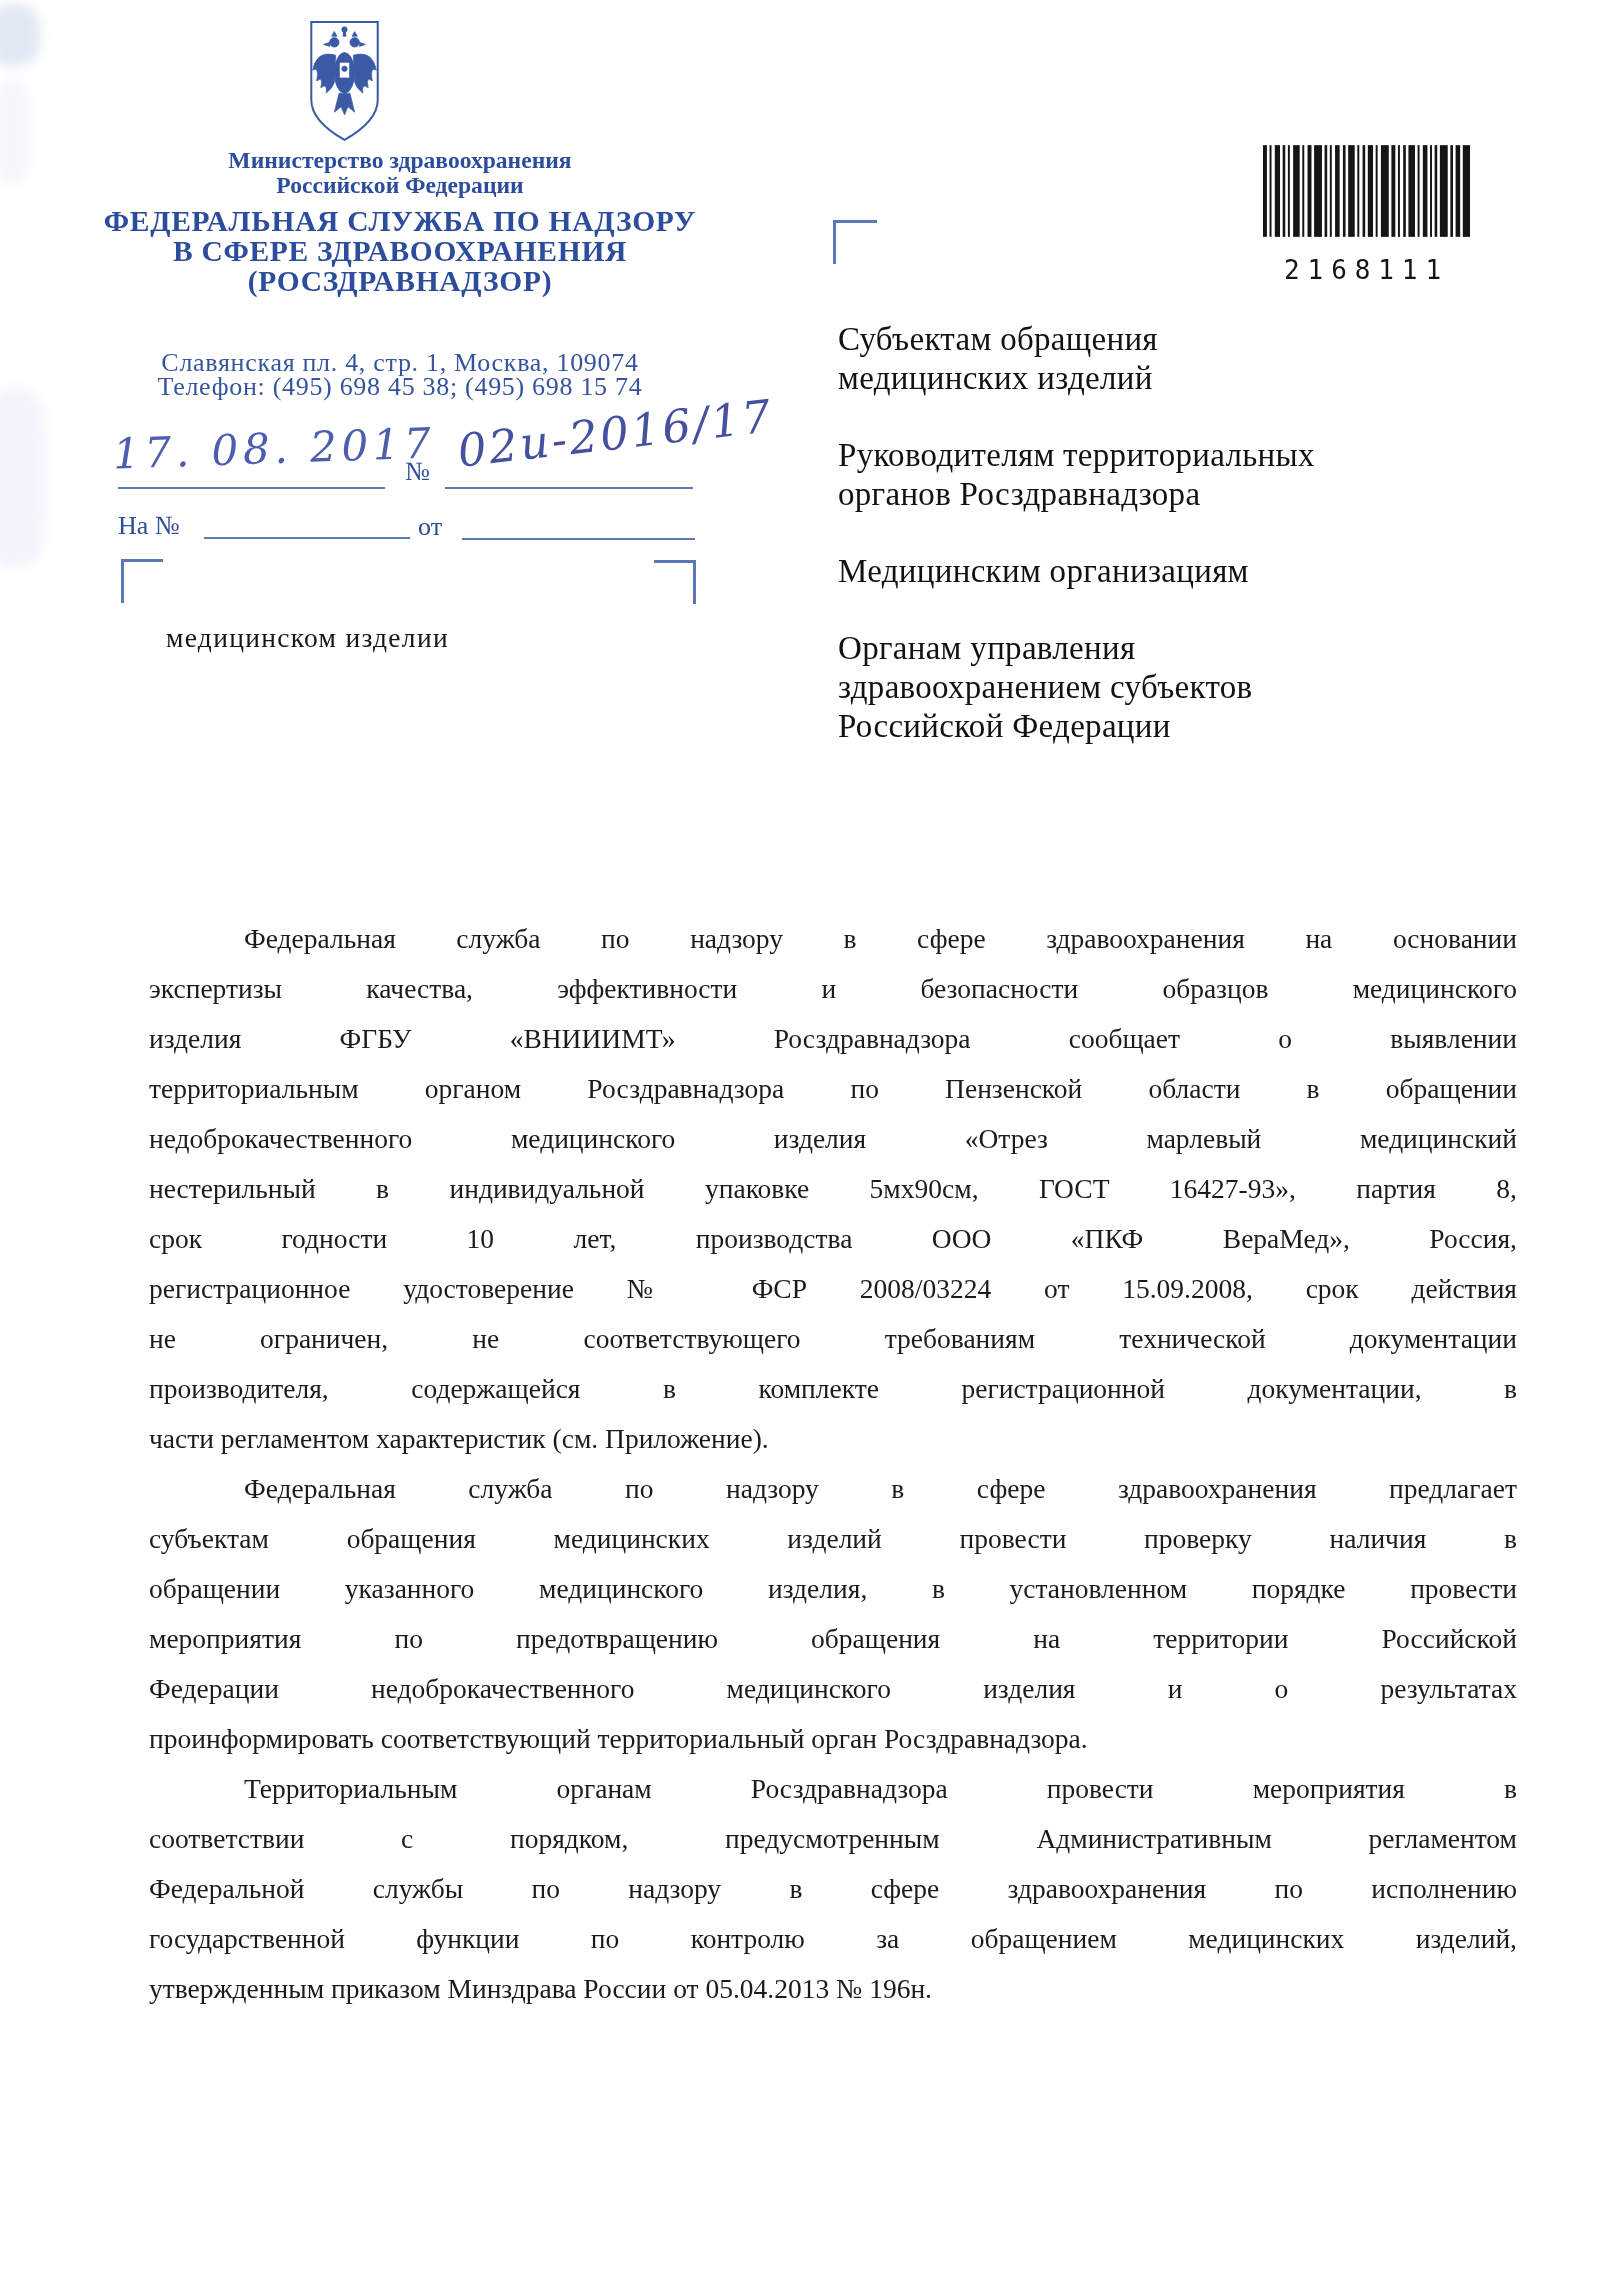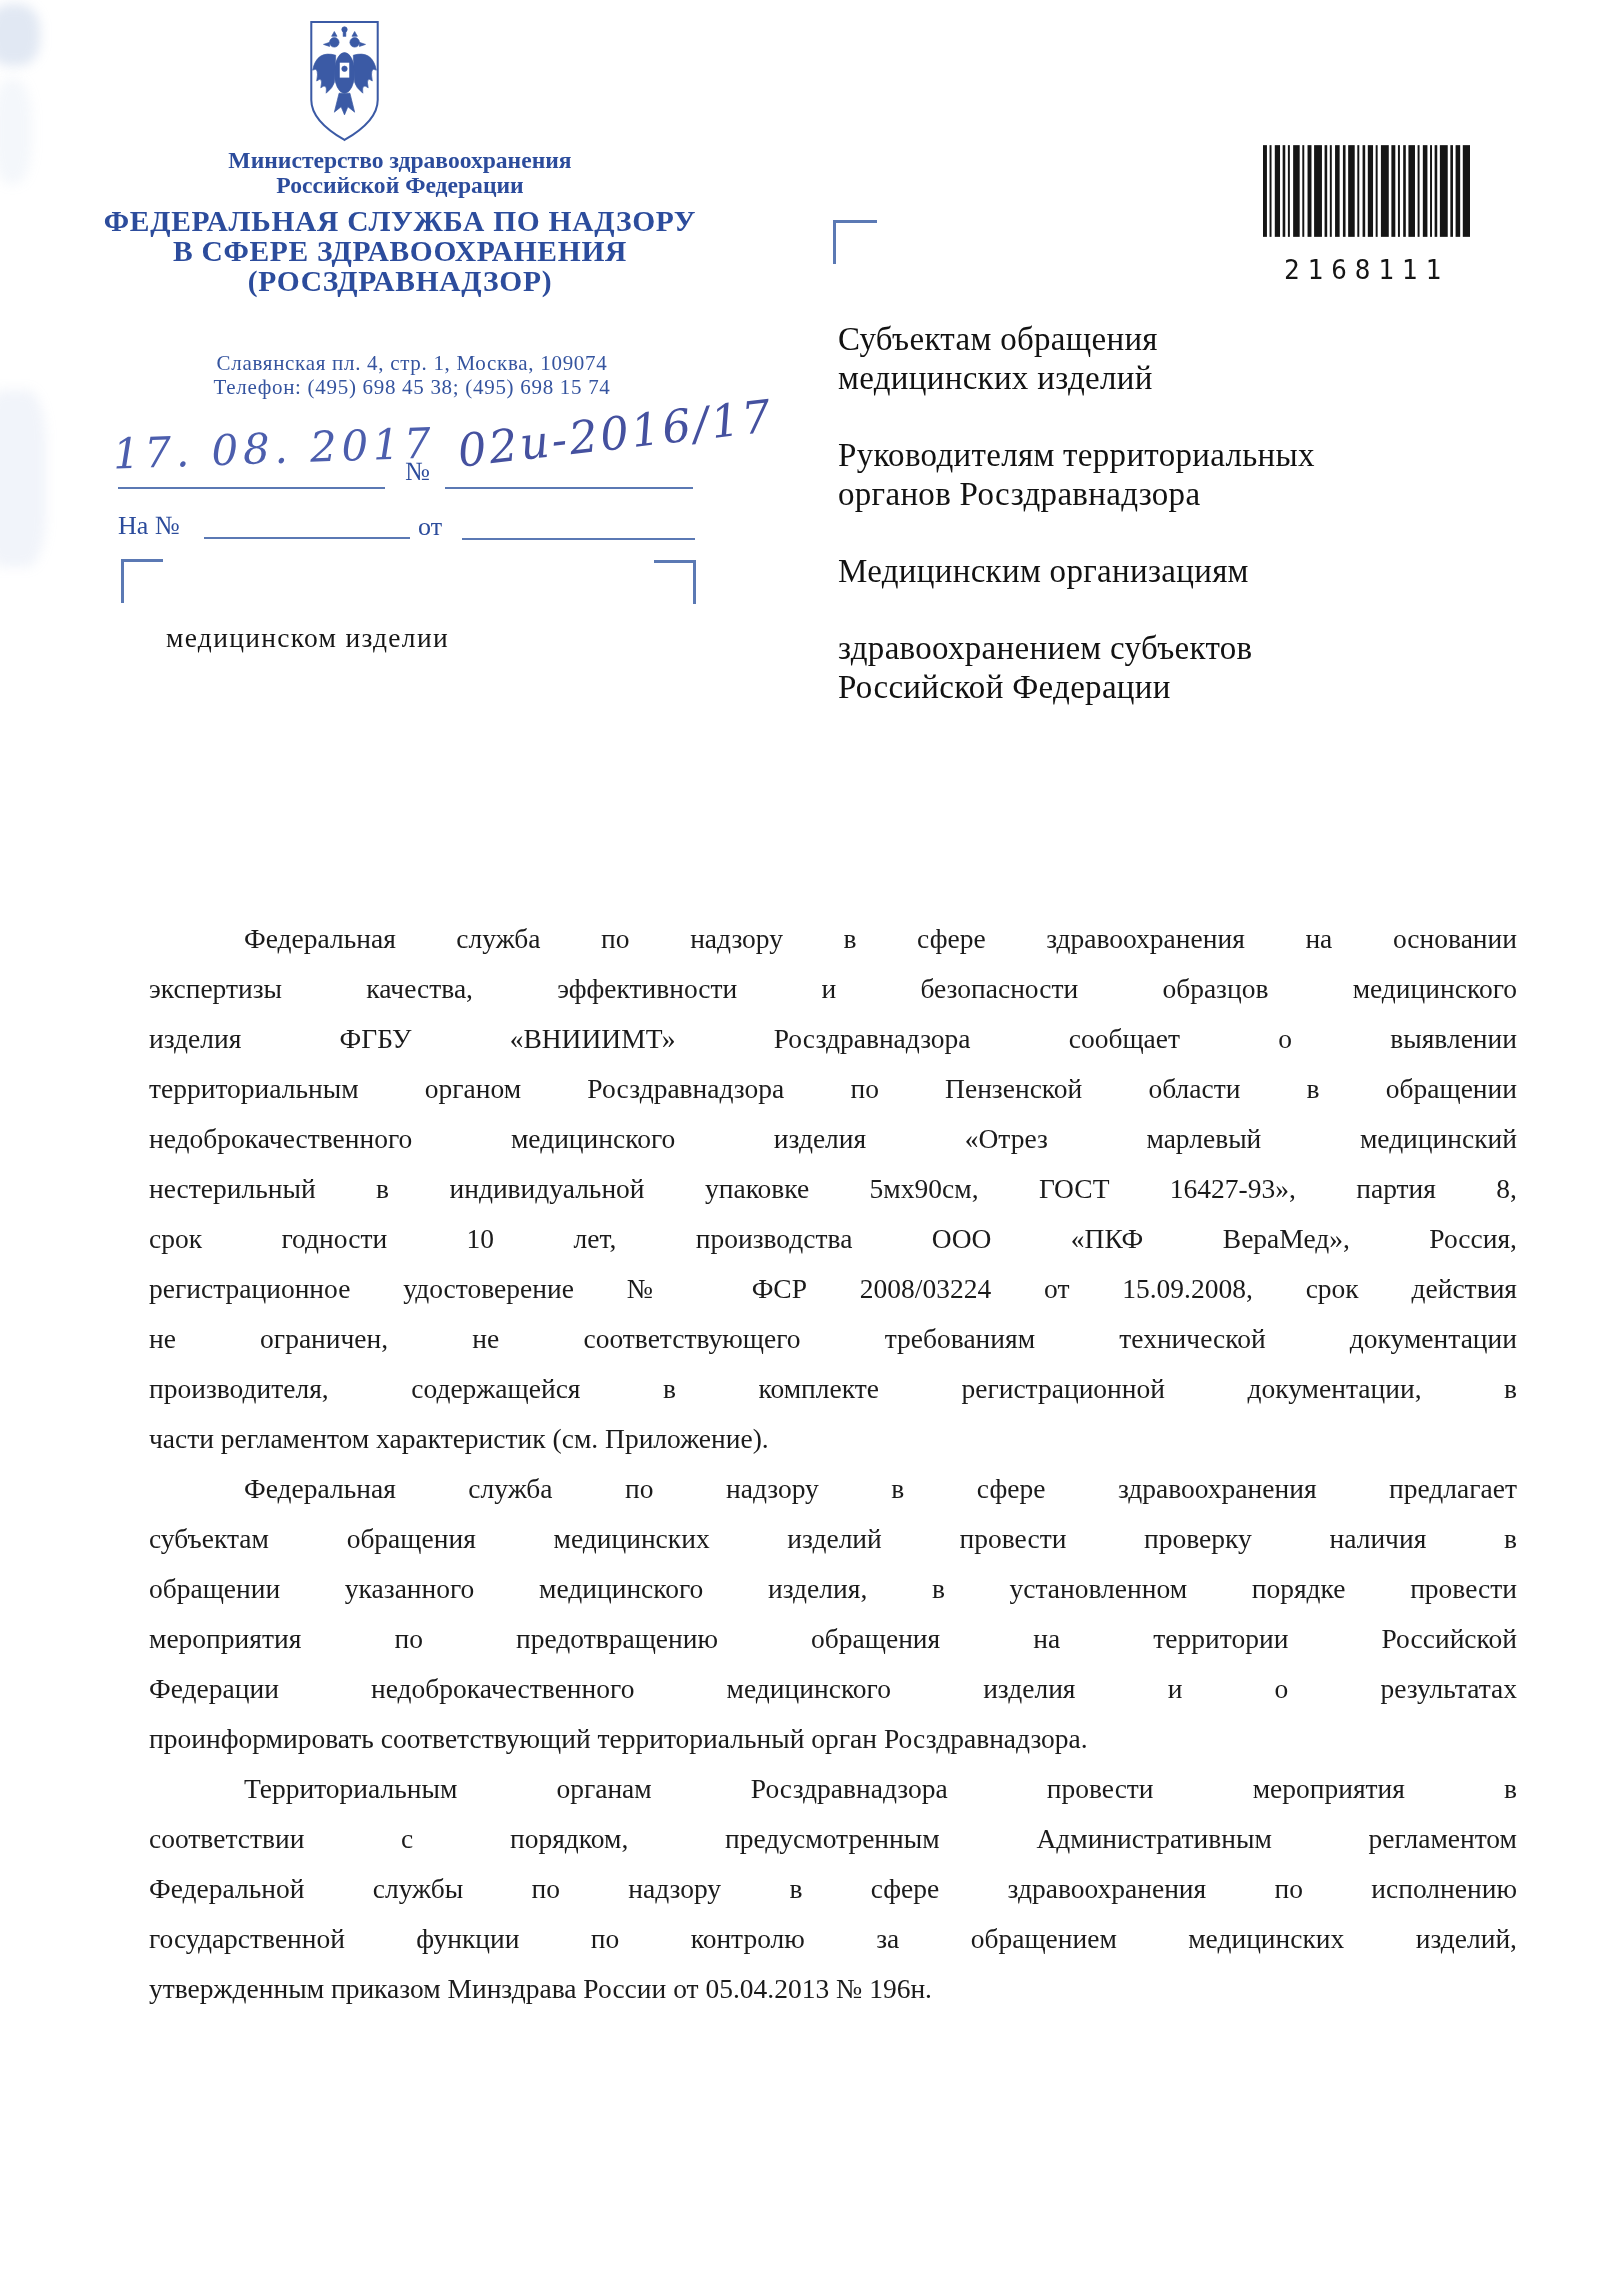--- a/index.html
+++ b/index.html
@@ -15,21 +15,21 @@
   .smudge{position:absolute;pointer-events:none;filter:blur(5.9px);}
   .smudge.tl{left:-11.8px;top:3.9px;width:52px;height:62px;background:rgba(120,150,200,.22);border-radius:40%;}
   .smudge.tl2{left:-6.6px;top:79px;width:39px;height:105px;background:rgba(150,175,215,.10);border-radius:40%;}
   .smudge.left{left:-16.4px;top:390px;width:62px;height:177px;background:rgba(140,165,210,.12);border-radius:30%;}
 
   
   .lh{position:absolute;left:79px;top:0;width:642px;text-align:center;color:#2c4c9c;}
   .coat{position:absolute;left:228px;top:19.7px;width:75px;height:122px;}
   .ministry{position:absolute;left:0;top:148px;width:100%;font-weight:bold;font-size:23.6px;line-height:25px;}
   .service{position:absolute;left:0;top:206px;width:100%;font-weight:bold;font-size:29.5px;line-height:30px;letter-spacing:0.7px;}
-  .org-addr{position:absolute;left:12px;top:351px;width:100%;font-size:21px;line-height:24px;letter-spacing:0.7px;color:#35549f;}
+  .org-addr{position:absolute;left:0;top:351px;width:100%;font-size:26px;line-height:24px;letter-spacing:0.7px;color:#35549f;}
 
   
   .blue-label{position:absolute;color:#2c4c9c;font-size:26px;}
   .uline{position:absolute;height:0;border-top:2.6px solid #5b79b4;}
   .hand{position:absolute;font-family:"DejaVu Serif", serif;font-style:italic;color:#4c5ead;}
   .hand.date{left:113px;top:424px;font-size:42px;letter-spacing:4.6px;transform:rotate(-2deg);}
   .hand.num{left:457px;top:407px;font-size:45px;letter-spacing:2.6px;transform:rotate(-6.5deg);color:#45519f;}
 
   
   .crn{position:absolute;}
@@ -158,20 +158,21 @@
         <div>медицинских изделий</div>
       </div>
     <div class="rgroup">
         <div>Руководителям территориальных</div>
         <div>органов Росздравнадзора</div>
       </div>
     <div class="rgroup">
         <div>Медицинским организациям</div>
       </div>
     <div class="rgroup">
+        <div>Органам управления</div>
         <div>здравоохранением субъектов</div>
         <div>Российской Федерации</div>
       </div>
   </div>
 
   <div class="subject">
     <div>медицинском изделии</div>
   </div>
 
   <div class="body-text">

